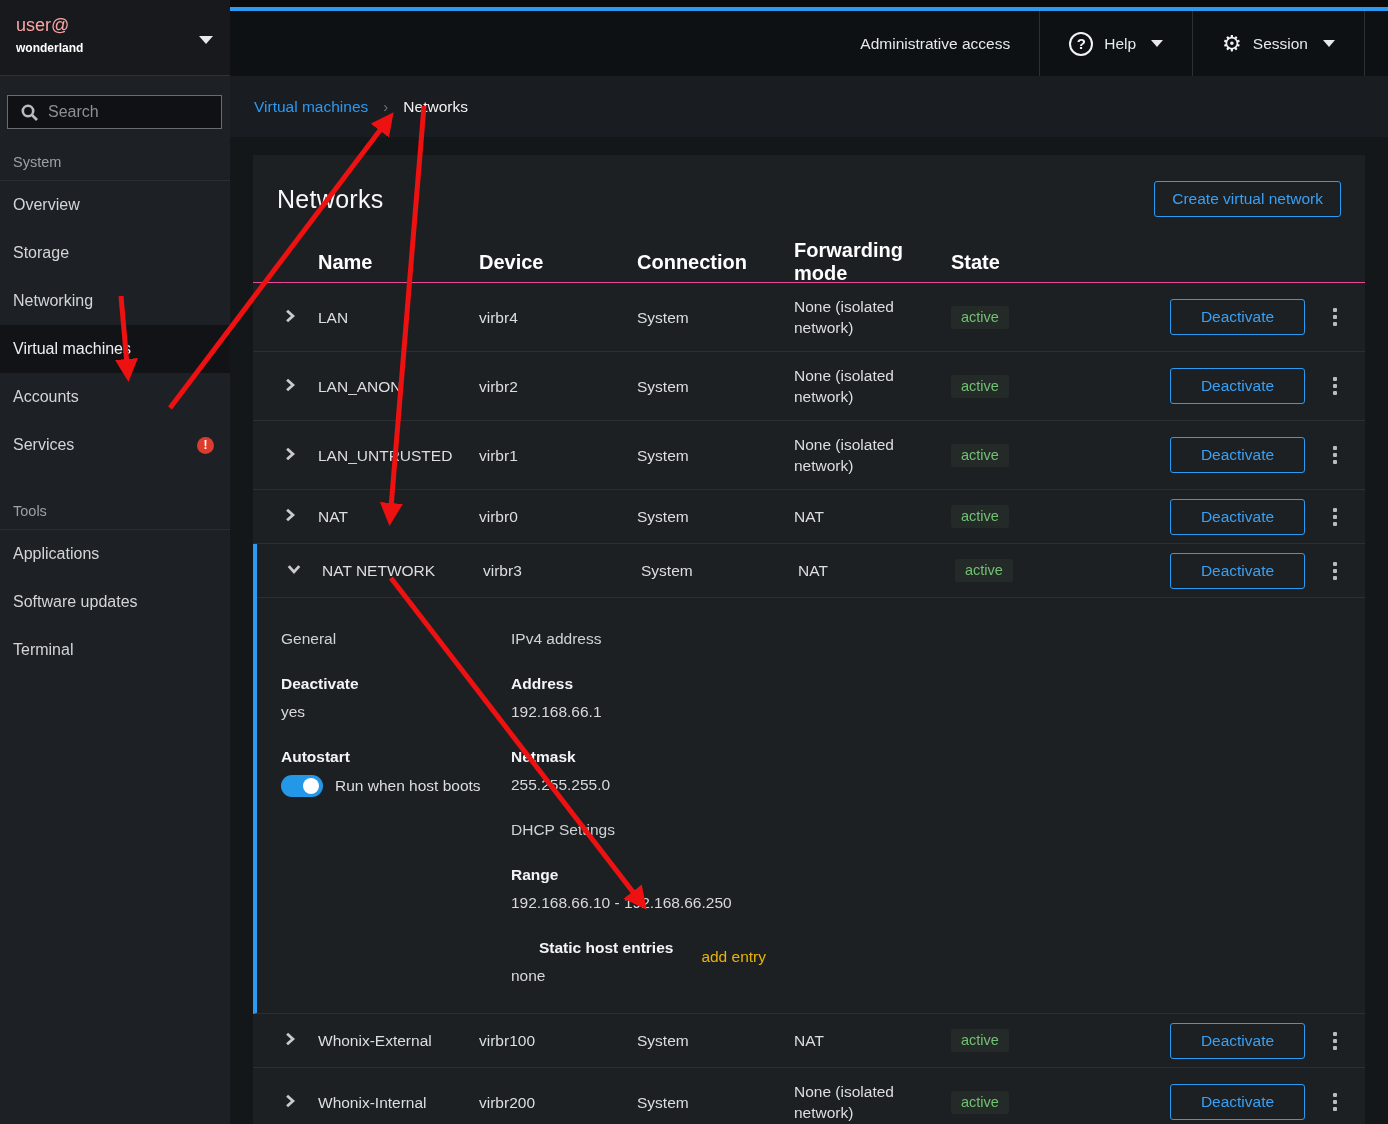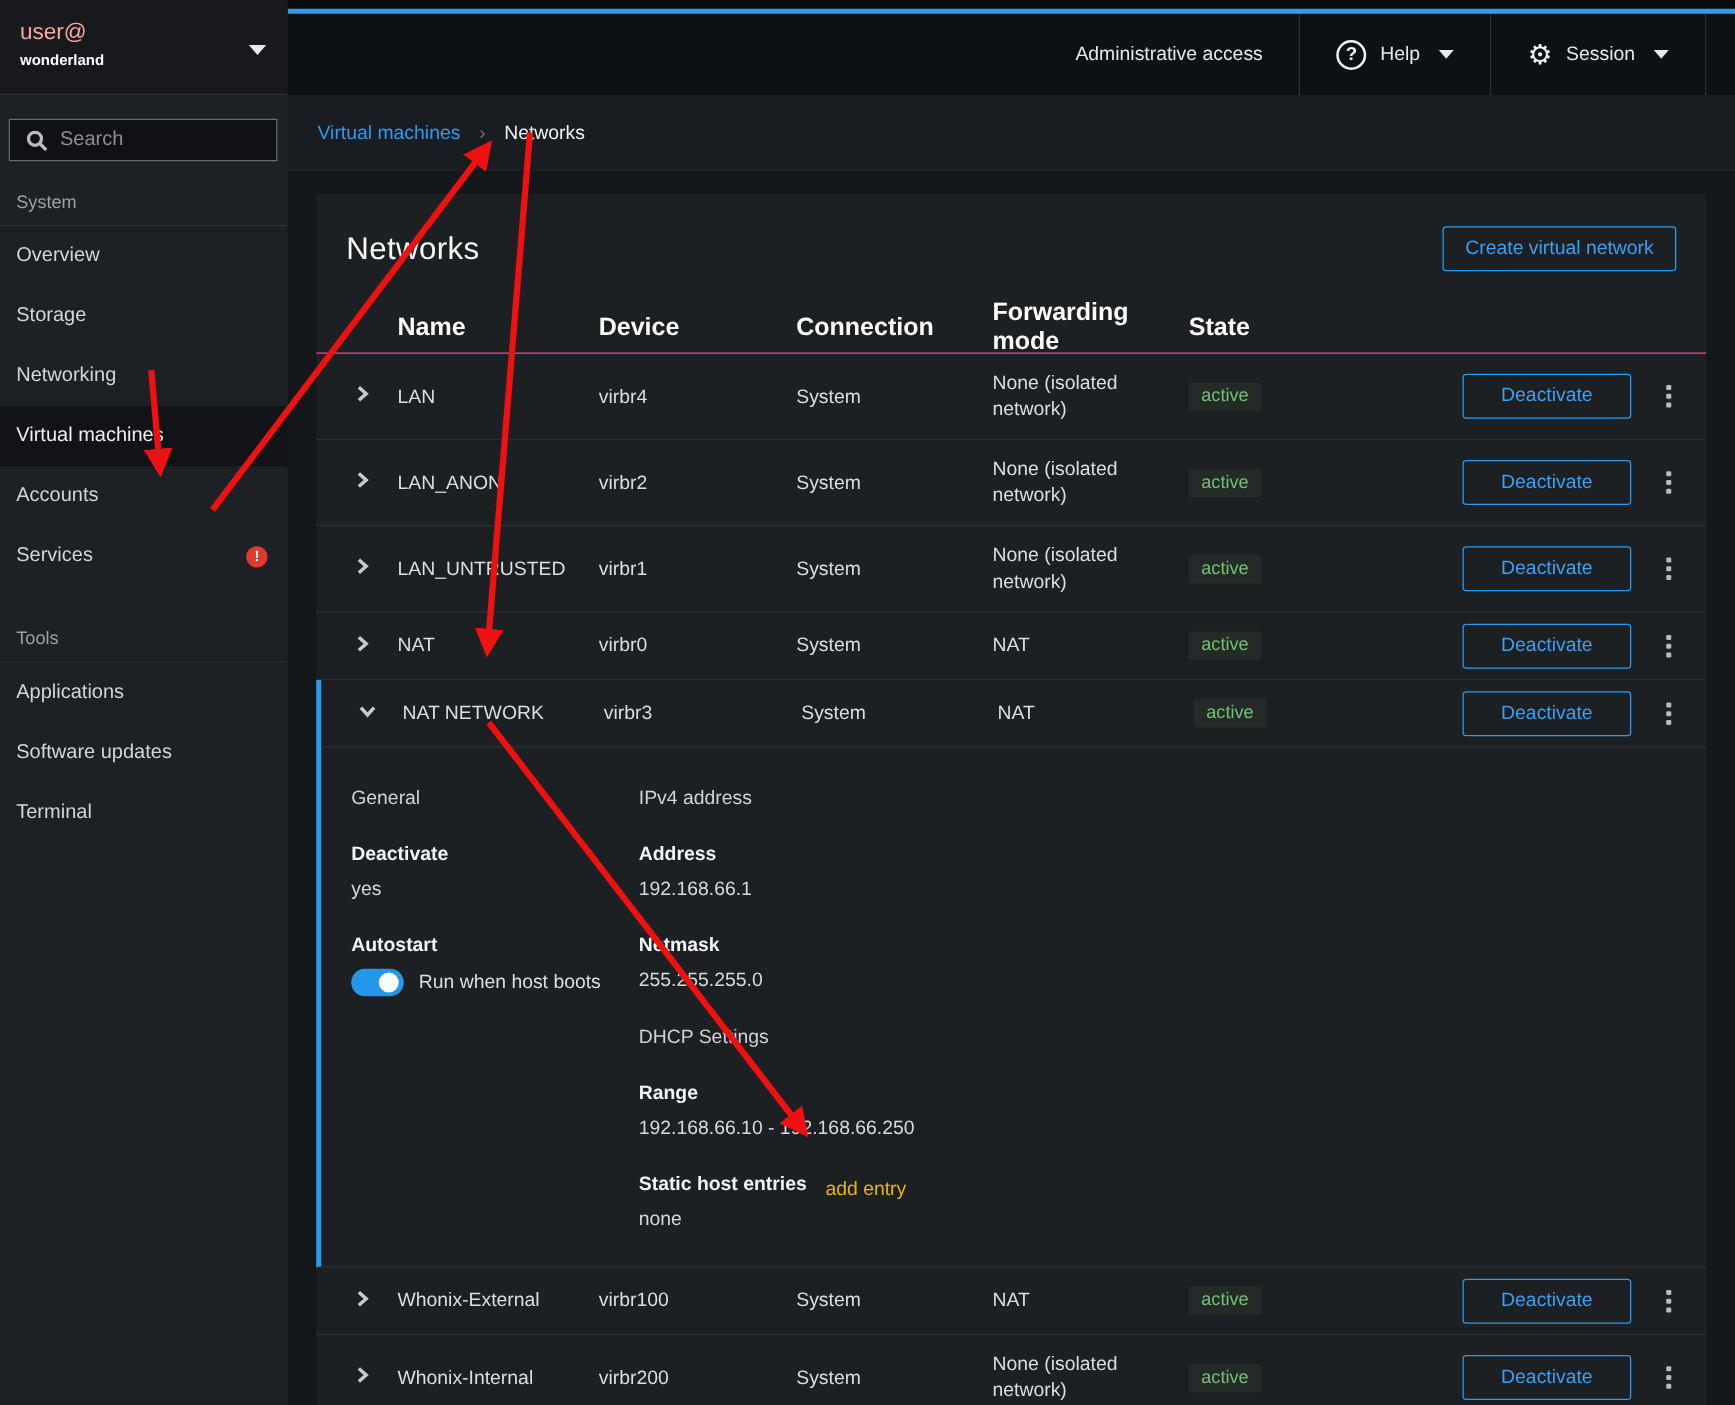--- a/index.html
+++ b/index.html
@@ -65,21 +65,21 @@
   .kebab i { width:4px; height:4px; background:#b9bbbd; border-radius:1px; }
   
   .details { display:none; border-top:1px solid #2b2f34; padding:31px 24px 28px; grid-template-columns:230px 1fr; }
   .row-wrap.expanded .details { display:grid; }
   .dl-title { color:#d0d3d5; line-height:19px; margin-bottom:26px; }
   .dt { font-weight:700; color:#f3f4f5; line-height:19px; margin-bottom:9px; }
   .dd { color:#d6d8da; line-height:19px; margin-bottom:26px; }
   .autostart-row { display:flex; align-items:center; gap:12px; }
   .switch { width:42px; height:22px; border-radius:11px; background:#2397e8; position:relative; border:none; cursor:pointer; flex:0 0 auto; }
   .switch::after { content:""; position:absolute; right:4px; top:3px; width:16px; height:16px; border-radius:50%; background:#fff; }
-  .static-row { display:flex; gap:15px; align-items:center; }
+  .static-row { display:flex; gap:28px; align-items:flex-end;margin-left:28px; }
   .link { color:#eab308; cursor:pointer; }
   
   #arrow-overlay { position:absolute; inset:0; z-index:9; pointer-events:none; }
 </style>
 </head>
 <body>
 
 <nav class="sidebar">
   <div class="user-block">
     <div class="user-line1">user@</div>

